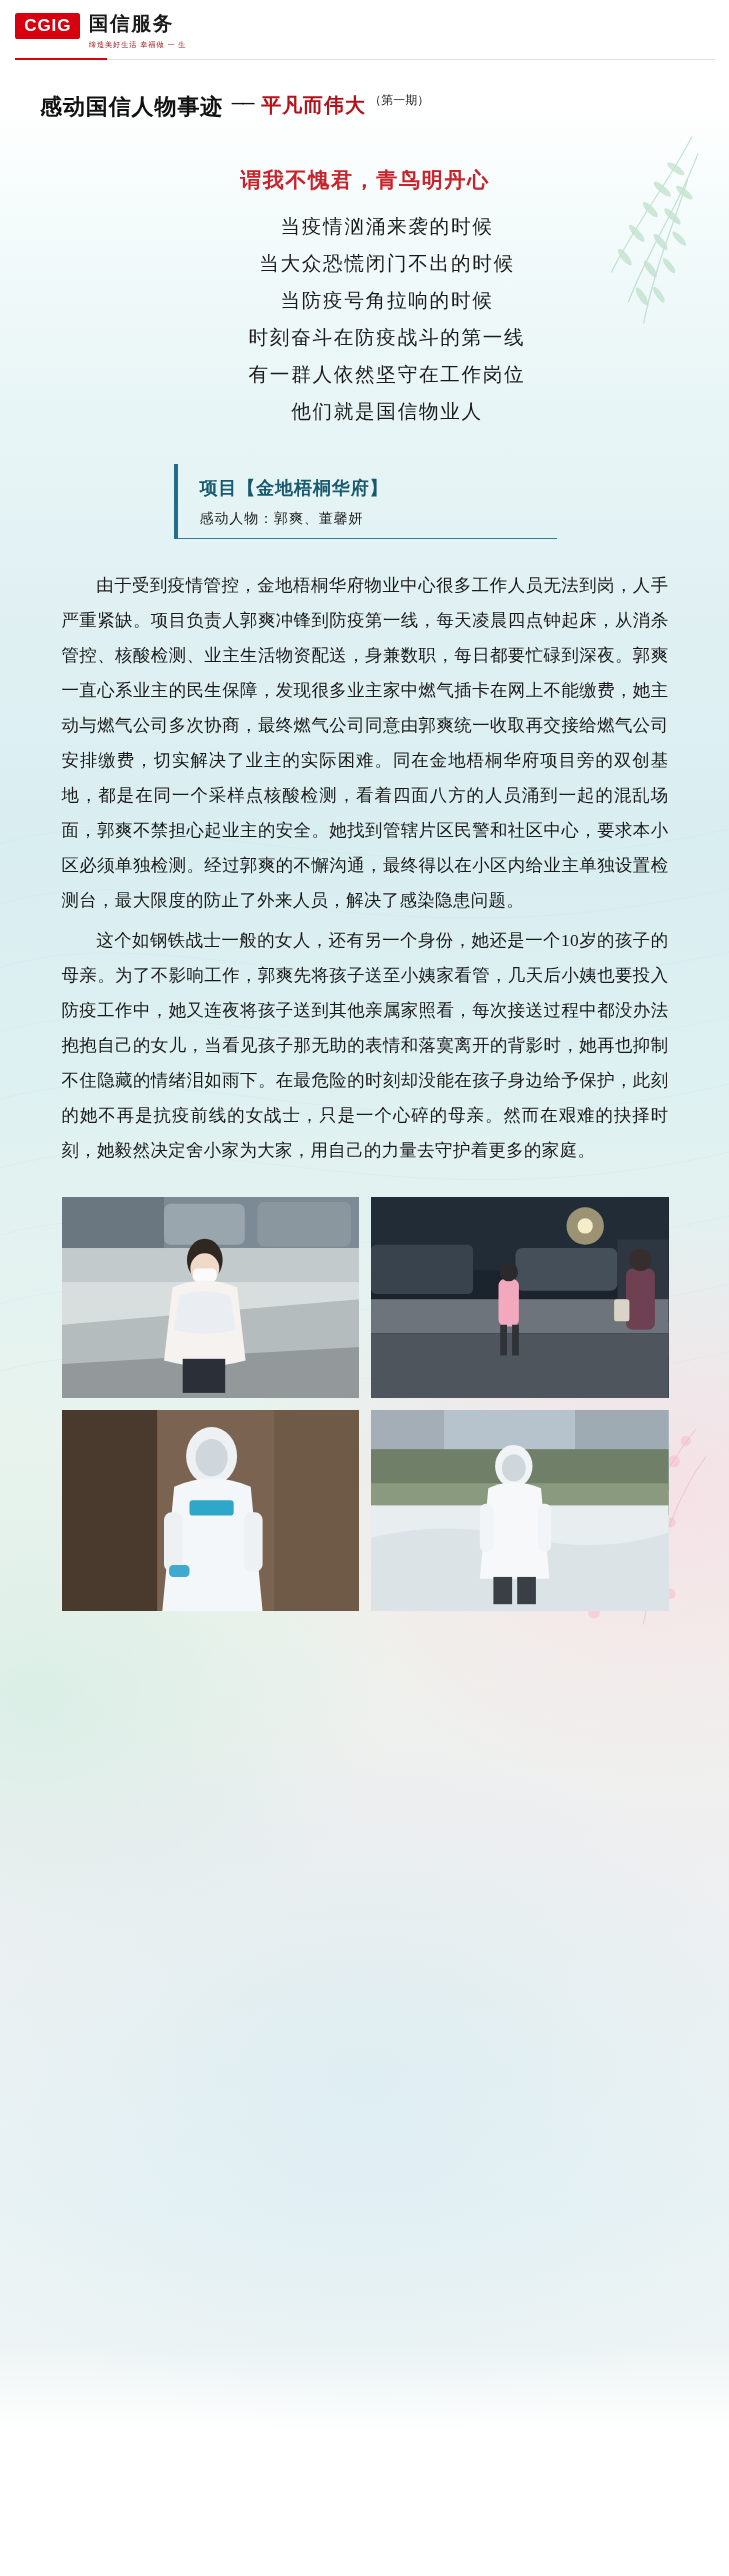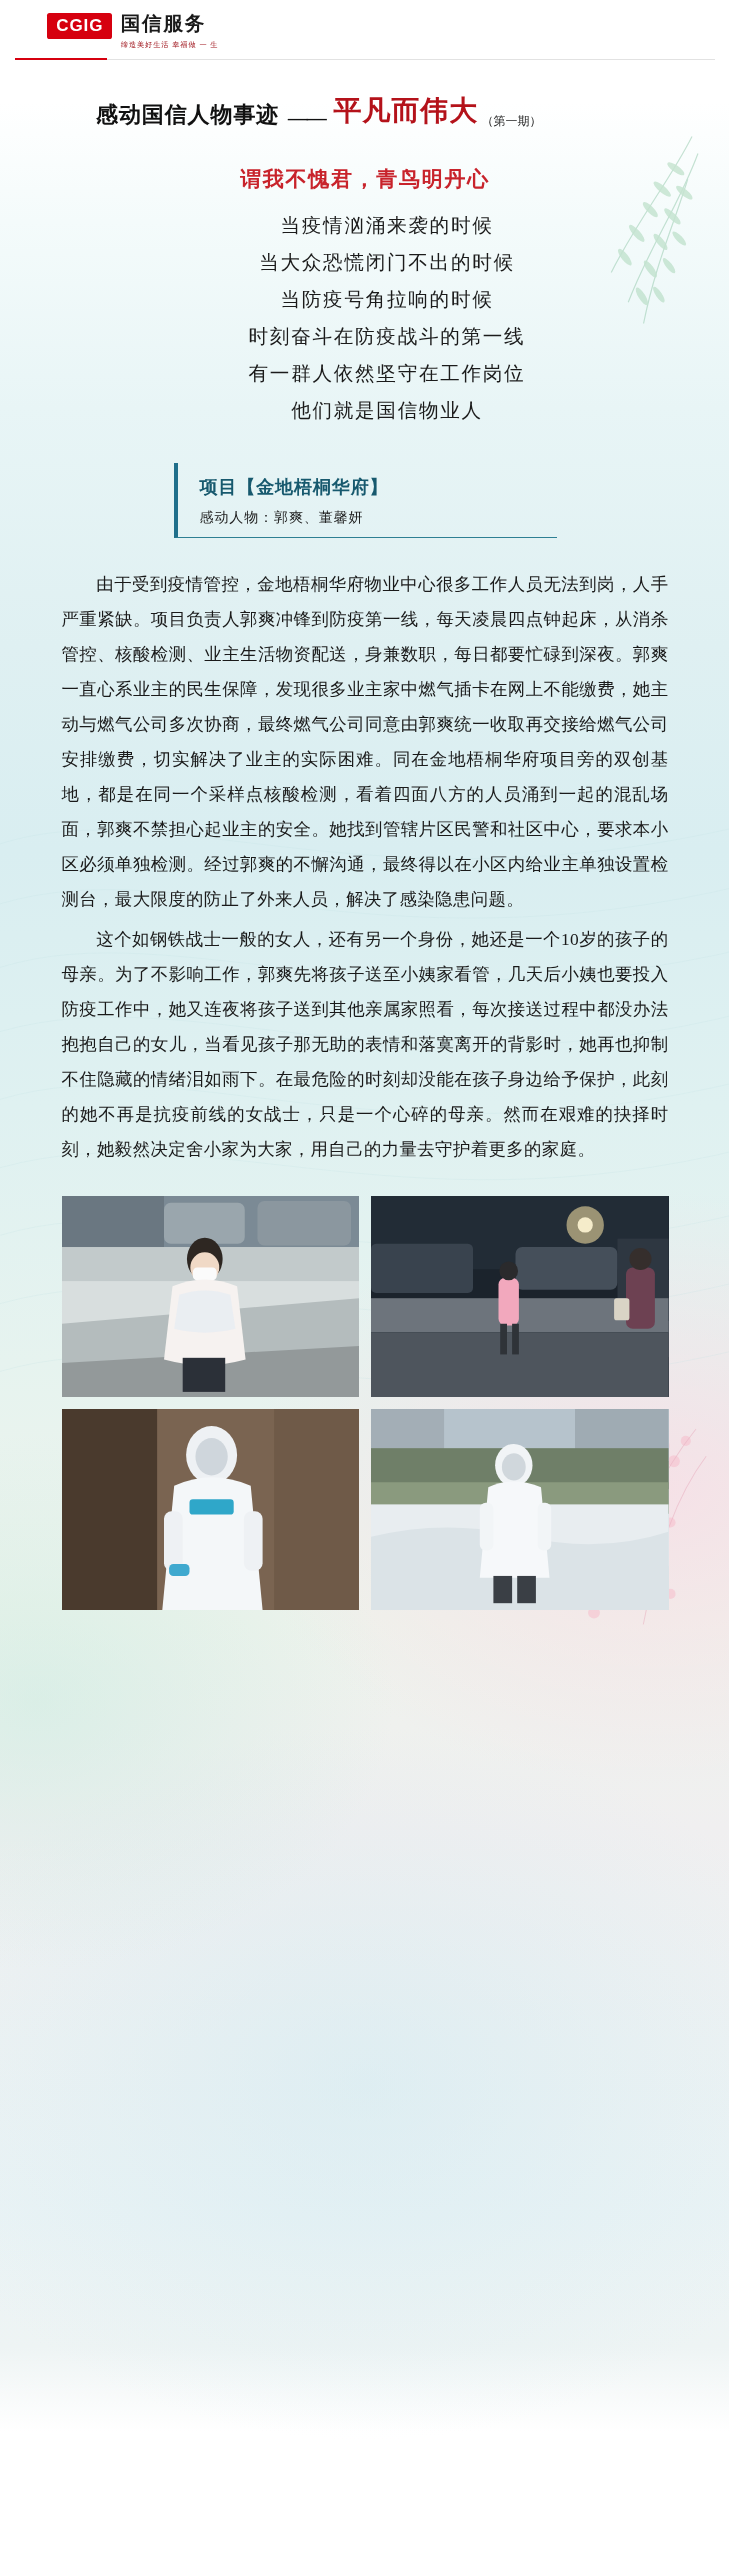--- a/index.html
+++ b/index.html
@@ -42,21 +42,21 @@
   
   .header {
     position: relative;
     height: 63px;
     background: #ffffff;
     display: flex;
     align-items: center;
     padding-left: 15.3px;
     box-sizing: border-box;
   }
-  .logo-block { display: flex; align-items: flex-start; margin-left: 32px; }
+  .logo-block { display: flex; align-items: flex-start; }
   .logo-mark {
     width: 65px;
     height: 25.5px;
     background: #d6000f;
     border-radius: 2.6px;
     color: #ffffff;
     font-family: "Liberation Sans", sans-serif;
     font-weight: bold;
     font-size: 17px;
     letter-spacing: 0.9px;
@@ -94,52 +94,52 @@
     left: 15.3px;
     width: 92px;
     bottom: 3.4px;
     height: 1.7px;
     background: #d6000f;
   }
 
   
   .title-row {
     margin-top: 29px;
-    padding-left: 96px;
+    padding-left: 40px;
     display: flex;
-    align-items: flex-end;
-    font-family: Liberation Sans, sans-serif;
+    align-items: flex-start;
+    font-family: Liberation Mono, monospace;
   }
   .title-main {
     font-size: 22px;
     font-weight: bold;
     color: #111111;
     letter-spacing: 0.9px;
   }
   .title-dash {
     font-size: 20.4px;
     color: #111111;
     margin: 0 8.5px;
     letter-spacing: -1.7px;
   }
   .title-highlight {
-    font-size: 28px;
+    font-size: 20px;
     font-weight: bold;
     color: #b4121a;
     letter-spacing: 0.9px;
   }
   .title-issue {
     font-size: 12px;
     color: #222222;
     margin-left: 3.4px;
   }
 
   
   .poem {
-    margin-top: 35px;
+    margin-top: 44px;
     text-align: center;
     position: relative;
     z-index: 2;
   }
   .poem-lead {
     color: #c8232b;
     font-size: 21px;
     font-weight: bold;
     letter-spacing: 1.7px;
     margin-bottom: 13.6px;

